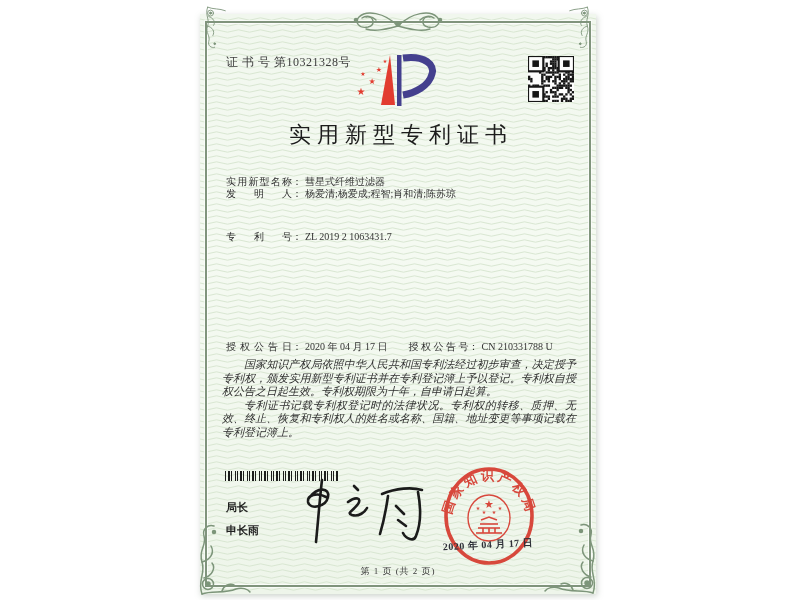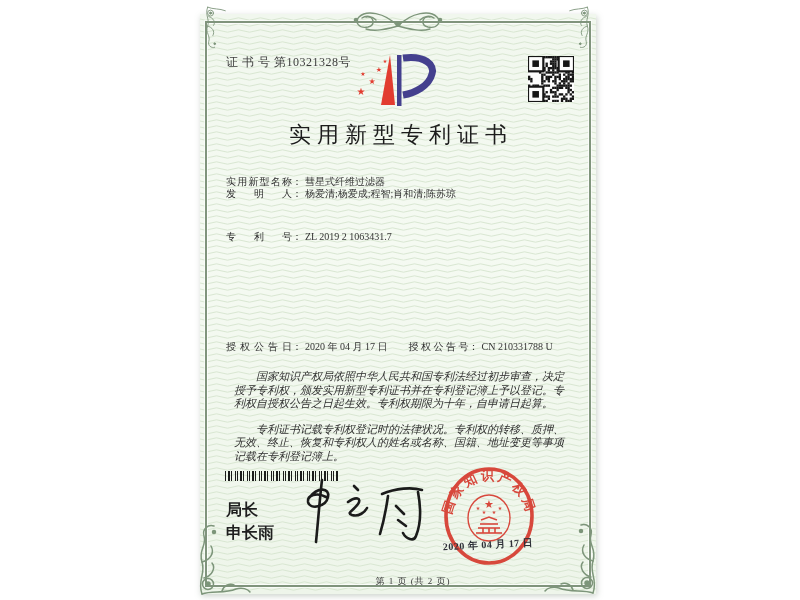--- a/index.html
+++ b/index.html
@@ -33,42 +33,42 @@
   .lab2{display:inline-block;width:60px;text-align:justify;text-align-last:justify;vertical-align:bottom;margin-left:21px;}
   .colon{margin-left:0px;}
   .val{margin-left:3px;color:#333;}
   .r-name{top:161px;} .r-inv{top:173px;} .r-pno{top:216px;} .r-fdate{top:244px;}
   .r-ptee{top:271px;} .r-addr{top:299px;} .r-grant{top:326px;}
   .body-text{
     position:absolute;left:22px;top:344px;width:354px;
     font-size:11px;line-height:13.6px;color:#2f2f2f;font-style:italic;
     text-align:justify;
   }
-  .body-text p{margin:12px;text-indent:2em;}
+  .body-text p{margin:0;text-indent:2em;}
   .barcode{
     position:absolute;left:25px;top:457px;width:114px;height:10px;
     background:repeating-linear-gradient(90deg,
       #1c1c1c 0 1px,transparent 1px 3px,
       #1c1c1c 3px 5px,transparent 5px 6px,
       #1c1c1c 6px 7px,transparent 7px 10px,
       #1c1c1c 10px 11px,transparent 11px 12px);
   }
   .signer{position:absolute;left:26px;font-family:"Liberation Sans","DejaVu Sans",sans-serif;
-    font-weight:700;font-size:16px;color:#1f1f1f;}
+    font-weight:700;font-size:11px;color:#1f1f1f;}
   .signer-title{top:486px;} .signer-name{top:509px;}
   .signature{position:absolute;left:82px;top:456px;width:158px;height:84px;}
   .seal{position:absolute;left:239px;top:450px;width:100px;height:104px;}
   .seal-date{
     position:absolute;left:236px;top:524px;width:104px;text-align:center;
     font-size:10px;font-weight:700;color:#2e3038;letter-spacing:.5px;
     transform:rotate(-3deg);
   }
   .page-no{
-    position:absolute;left:15px;top:551px;width:100%;text-align:center;
-    font-size:9px;color:#3a3a3a;letter-spacing:1px;margin-top:10px;
+    position:absolute;left:0;top:551px;width:100%;text-align:center;
+    font-size:9px;color:#3a3a3a;letter-spacing:1px;
   }
   .orn{position:absolute;pointer-events:none;}
   .orn-tl{left:-8px;top:-8px;width:56px;height:46px;transform:scaleY(-1);}
   .orn-tr{right:-7px;top:-8px;width:56px;height:46px;transform:scale(-1,-1);}
   .orn-bl{left:-8px;top:504px;width:62px;height:78px;}
   .orn-br{right:-7px;top:502px;width:62px;height:80px;transform:scaleX(-1);}
   .orn-top{left:124px;top:-6px;width:148px;height:28px;}
 </style>
 </head>
 <body>

